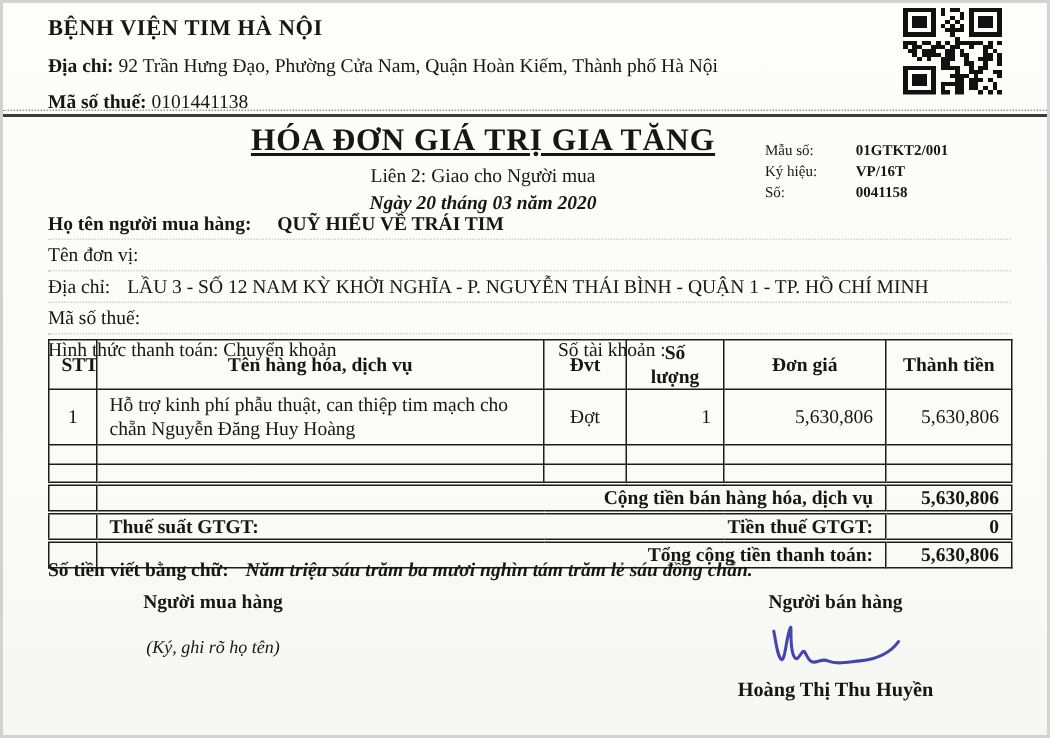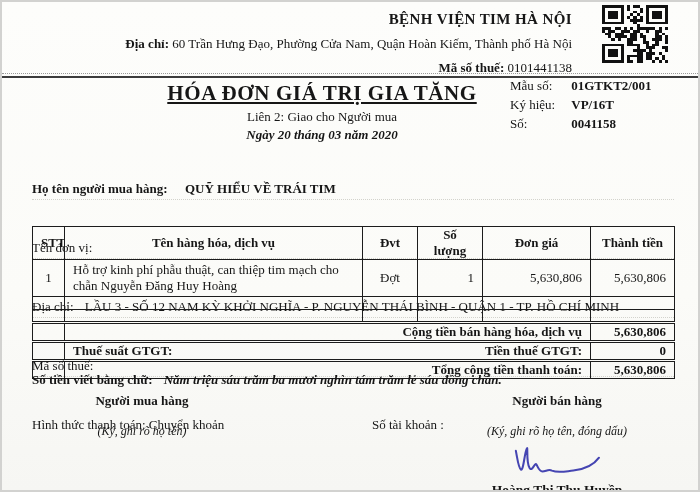--- a/index.html
+++ b/index.html
@@ -4,43 +4,43 @@
 <style>
   * { margin:0; padding:0; box-sizing:border-box; }
   html,body { background:#e8e8e8; }
   body { font-family:"Liberation Serif", serif; }
   .paper {
     position:relative; width:700px; height:492px; overflow:hidden;
     background:linear-gradient(180deg,#fdfdfb 0%,#fbfbf8 60%,#f6f6f3 100%);
     border:2px solid #d2d2d0; color:#161616;
   }
   
-  .seller { position:absolute; left:30px; top:9px; width:540px; font-size:13px;text-align:right; }
+  .seller { position:absolute; left:30px; top:9px; width:540px; font-size:13px; }
   .seller-name { font-size:15px; font-weight:bold; letter-spacing:.4px; margin-bottom:8px; }
   .seller .line { margin-bottom:8px; }
   .lbl-b { font-weight:bold; }
   
   .qr { position:absolute; right:30px; top:3px; width:66px; height:58px; }
   .qr svg { width:100%; height:100%; fill:#111; }
   
   .hr-dot { position:absolute; left:0; right:0; top:71px; border-top:1px dotted #9a9a9a; }
   .hr-solid { position:absolute; left:0; right:0; top:74px; border-top:2px solid #3c3c3c; }
   
   .title-block { position:absolute; left:100px; top:79px; width:440px; text-align:center; }
   .inv-title { font-size:21px; font-weight:bold; letter-spacing:.6px;text-decoration:underline; }
   .inv-lien  { font-size:13px; margin-top:3px; }
   .inv-date  { font-size:13px; font-style:italic; font-weight:bold; margin-top:2px; }
   
-  .meta { position:absolute; left:508px; top:76px; font-size:13px; }
+  .meta { position:absolute; left:508px; top:93px; font-size:10px; }
   .meta-row { margin-bottom:3px; white-space:nowrap; }
   .mlabel { display:inline-block; width:58px; }
   .mval { font-weight:bold; }
   
   .buyer { position:absolute; left:30px; top:139px; width:642px; font-size:13px; }
-  .bline { padding-bottom:2px; margin-bottom:2px; min-height:15px;margin-top:40px; }
+  .bline { padding-bottom:2px; margin-bottom:2px; min-height:15px; }
   .bline.dotted { border-bottom:1px dotted #d2d2cc; }
   .buyer-name { font-weight:bold; margin-left:14px; }
   .addr-val { margin-left:8px; }
   .pay-line { position:relative; }
   .acct-label { position:absolute; left:340px; top:0;text-align:center; }
   
   table.items { position:absolute; left:30px; top:224px; width:642px;
     border-collapse:collapse; font-size:13px; table-layout:fixed; }
   table.items th, table.items td { border:1px solid #1c1c1c; padding:0 8px; overflow:hidden; }
   table.items { border:1.5px solid #1c1c1c; }
@@ -67,21 +67,21 @@
 </style>
 </head>
 <body>
 
 <div class="paper">
 
   <div class="seller">
     <div class="seller-name">BỆNH VIỆN TIM HÀ NỘI</div>
     <div class="line">
       <span class="lbl-b">Địa chỉ:</span>
-      <span>60 Trần Hưng Đạo, Phường Cửa Nam, Quận Hoàn Kiếm, Thành phố Hà Nội</span>
+      <span>92 Trần Hưng Đạo, Phường Cửa Nam, Quận Hoàn Kiếm, Thành phố Hà Nội</span>
     </div>
     <div class="line">
       <span class="lbl-b">Mã số thuế:</span>
       <span>0101441138</span>
     </div>
   </div>
 
   <div class="qr">
     <svg viewBox="0 0 21 21" preserveAspectRatio="none" shape-rendering="crispEdges">
         <rect x="0" y="0" width="1" height="1"></rect>
@@ -431,21 +431,20 @@
     <span class="words-text">Năm triệu sáu trăm ba mươi nghìn tám trăm lẻ sáu  đồng chẵn.</span>
   </div>
 
   <div class="sig sig-left">
     <div class="sig-title">Người mua hàng</div>
     <div class="sig-note">(Ký, ghi rõ họ tên)</div>
   </div>
 
   <div class="sig sig-right">
     <div class="sig-title">Người bán hàng</div>
-    <div class="sig-note">(Ký, ghi rõ họ tên, đóng dấu)</div>
     <div class="sig-mark">
       <svg width="96" height="36" viewBox="0 0 110 42">
         <path d="M7,8 C9,18 10,28 13,30 C16,31 17,10 20,5 C21,3 19,22 23,28 C26,33 29,21 31,24 C33,27 34,32 38,32 C42,32 45,29 49,31 C56,34 64,32 74,31 C84,30 96,27 104,16" fill="none" stroke-width="2.4" stroke-linecap="round" stroke-linejoin="round" stroke="#4545b2"></path>
       </svg>
     </div>
     <div class="sig-name">Hoàng Thị Thu Huyền</div>
   </div>
 
 </div>
 

